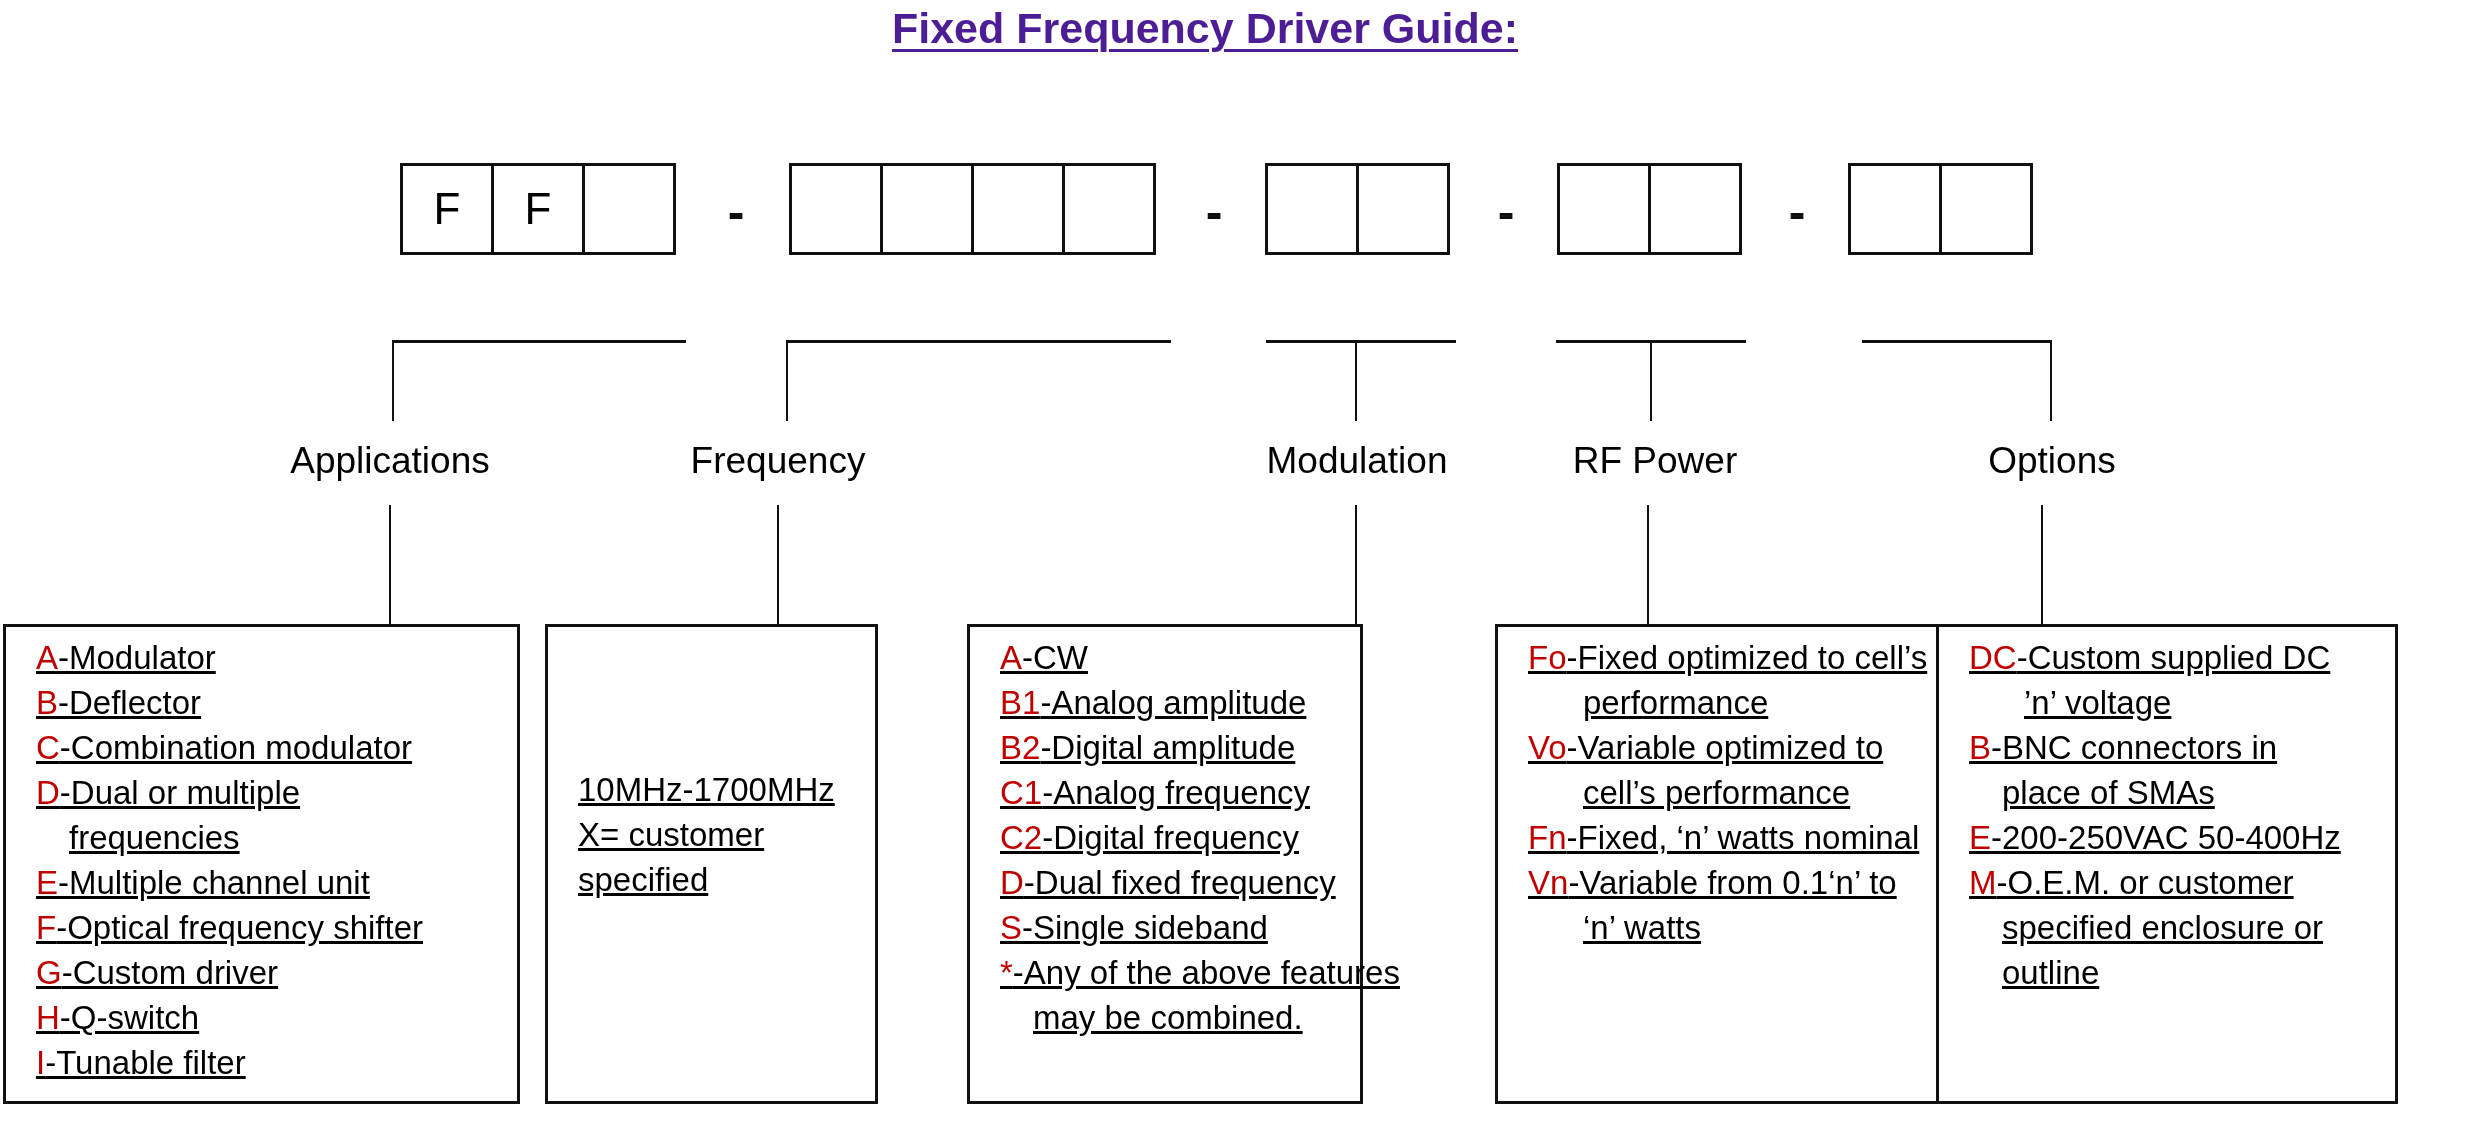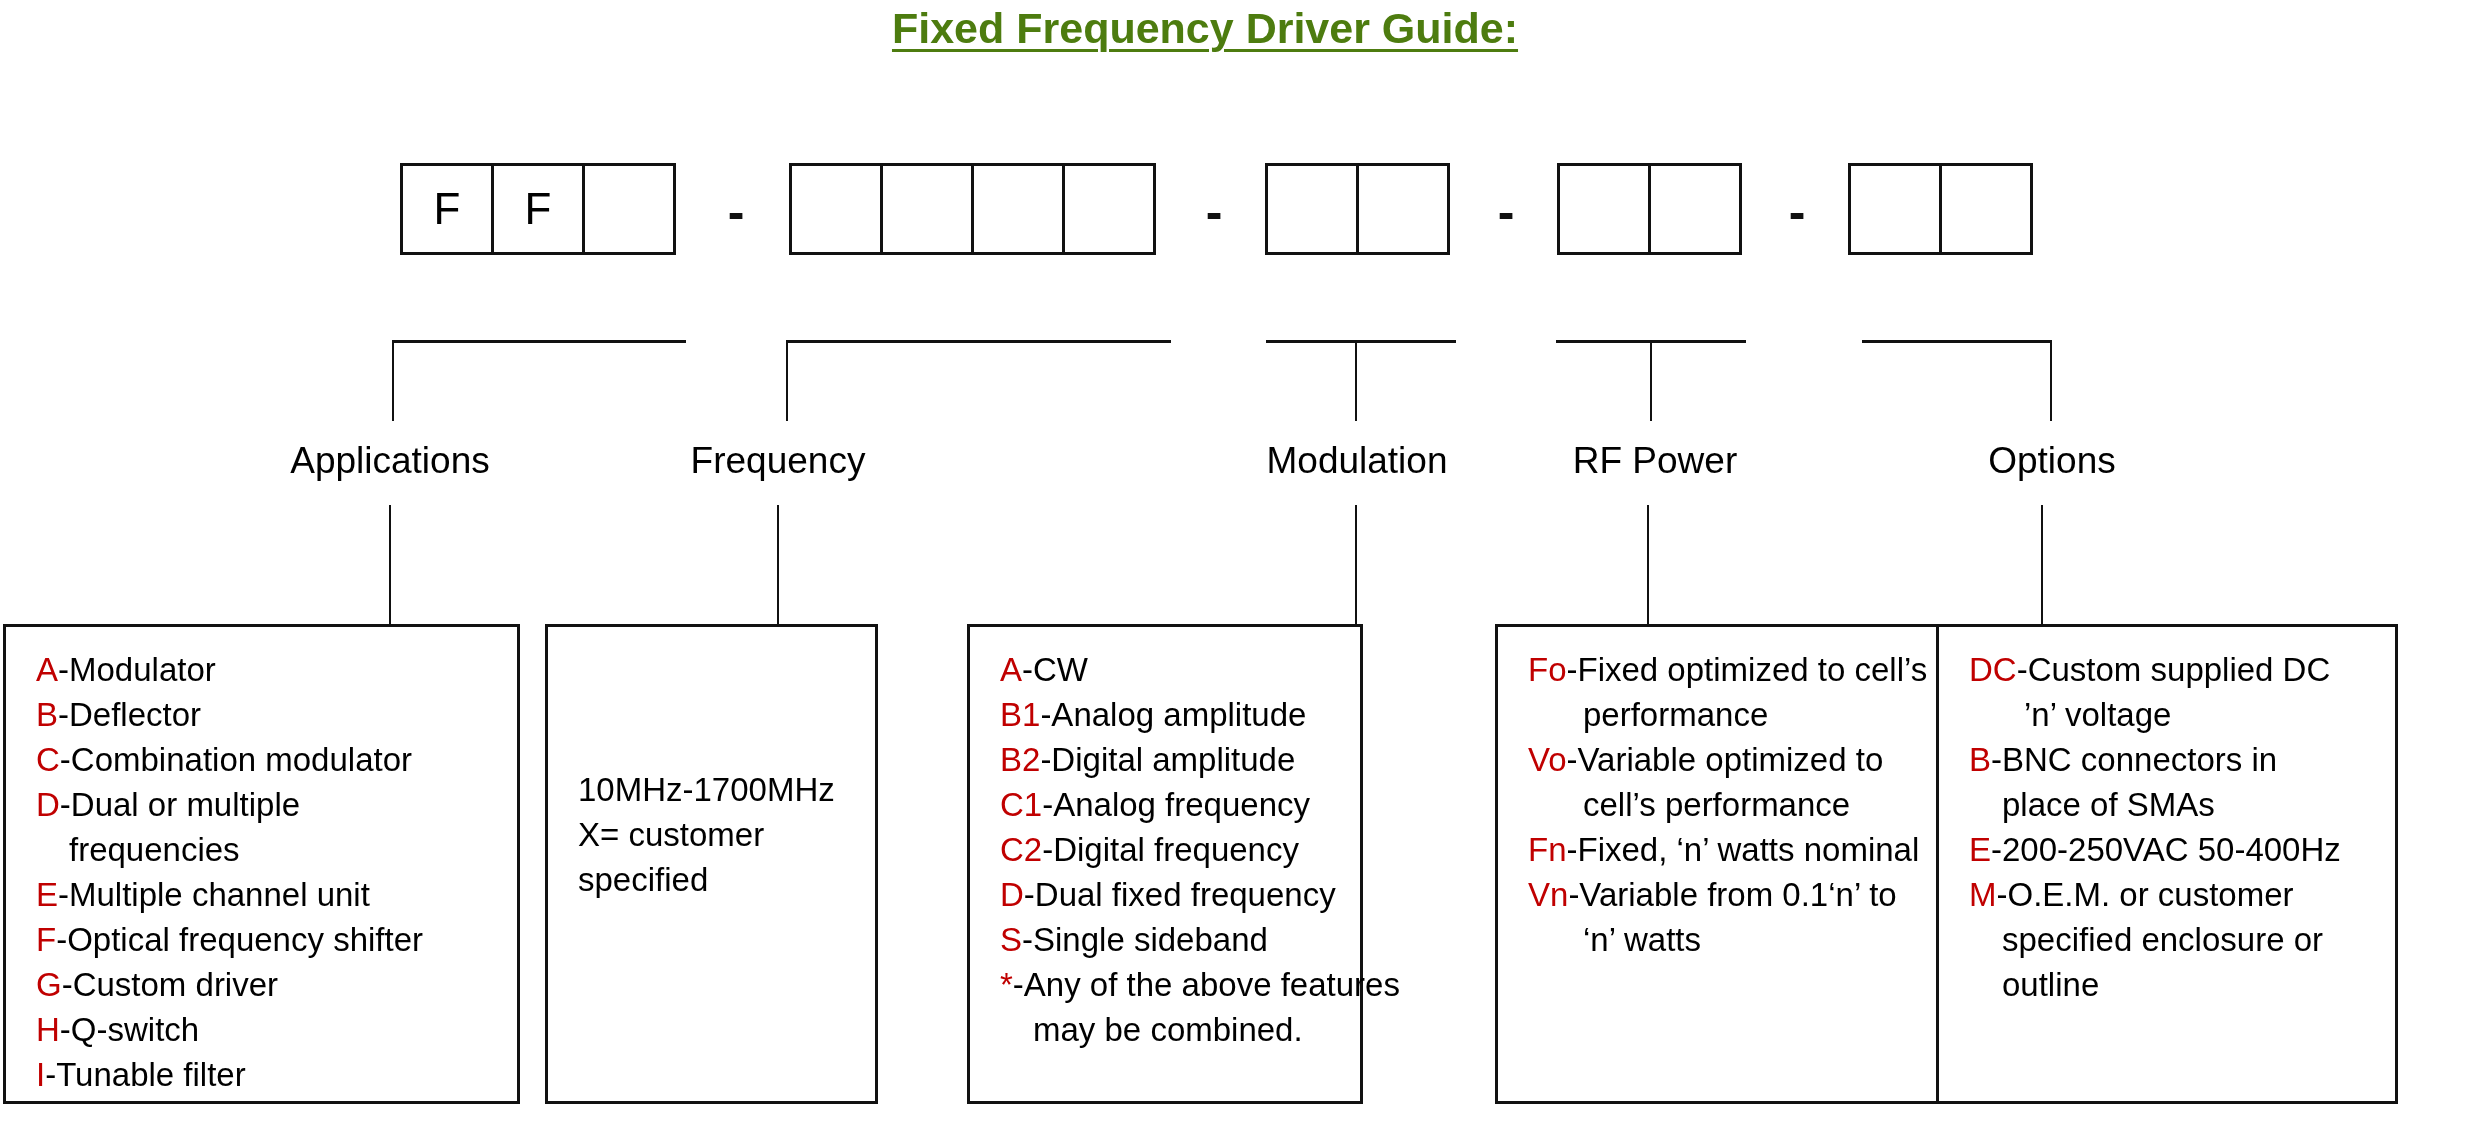--- a/index.html
+++ b/index.html
@@ -3,21 +3,21 @@
 <meta charset="utf-8">
 <style>
   html,body{margin:0;padding:0;background:#ffffff;}
   #canvas{
     position:relative;width:2477px;height:1127px;background:#ffffff;
     font-family:"Liberation Sans",sans-serif;color:#000;overflow:hidden;
   }
   .title{
     position:absolute;top:4px;left:0;width:2410px;text-align:center;
     font-size:43px;font-weight:bold;text-decoration:underline;
-    text-decoration-thickness:3px;text-underline-offset:6px;color:#4d7c0f;
+    text-decoration-thickness:3px;text-underline-offset:6px;color:#4c1d95;
   }
   .group{position:absolute;top:163px;display:flex;}
   .cell{
     width:94px;height:92px;border:3px solid #111;box-sizing:border-box;
     margin-left:-3px;display:flex;align-items:center;justify-content:center;
     font-size:44px;color:#000;background:#fff;
   }
   .cell:first-child{margin-left:0;}
   .dash{
     position:absolute;top:170px;width:42px;height:84px;display:flex;
@@ -26,21 +26,21 @@
   .hline{position:absolute;height:3px;background:#111;}
   .vline{position:absolute;width:2px;background:#111;}
   .cat-label{
     position:absolute;top:440px;width:300px;text-align:center;
     font-size:37px;color:#000;
   }
   .detail-box{
     position:absolute;top:624px;height:480px;border:3px solid #111;
     box-sizing:border-box;background:#fff;
   }
-  .box-lines{padding:20px 6px 0 30px;}
+  .box-lines{padding:8px 6px 0 30px;text-decoration:underline;}
   .box-lines.offset-mid{padding-top:140px;}
   .line{font-size:33px;line-height:45px;white-space:nowrap;color:#000;}
   .line .code{color:#c00000;}
   .indent-0{padding-left:0;}
   .indent-1{padding-left:33px;}
   .indent-2{padding-left:55px;}
 </style>
 </head>
 <body>
 

